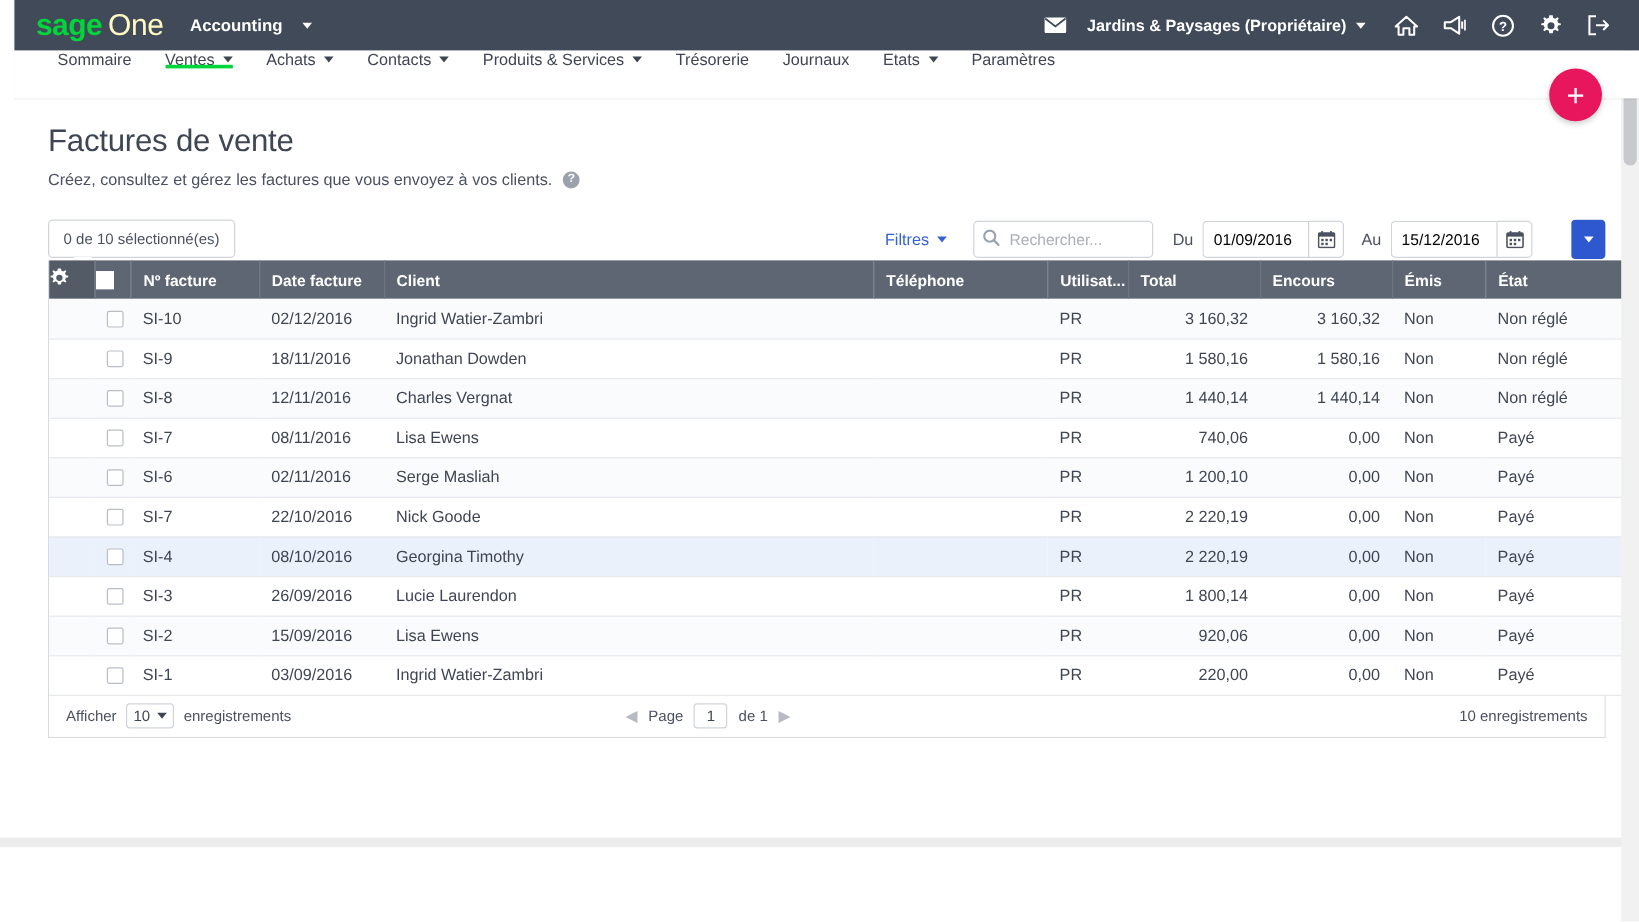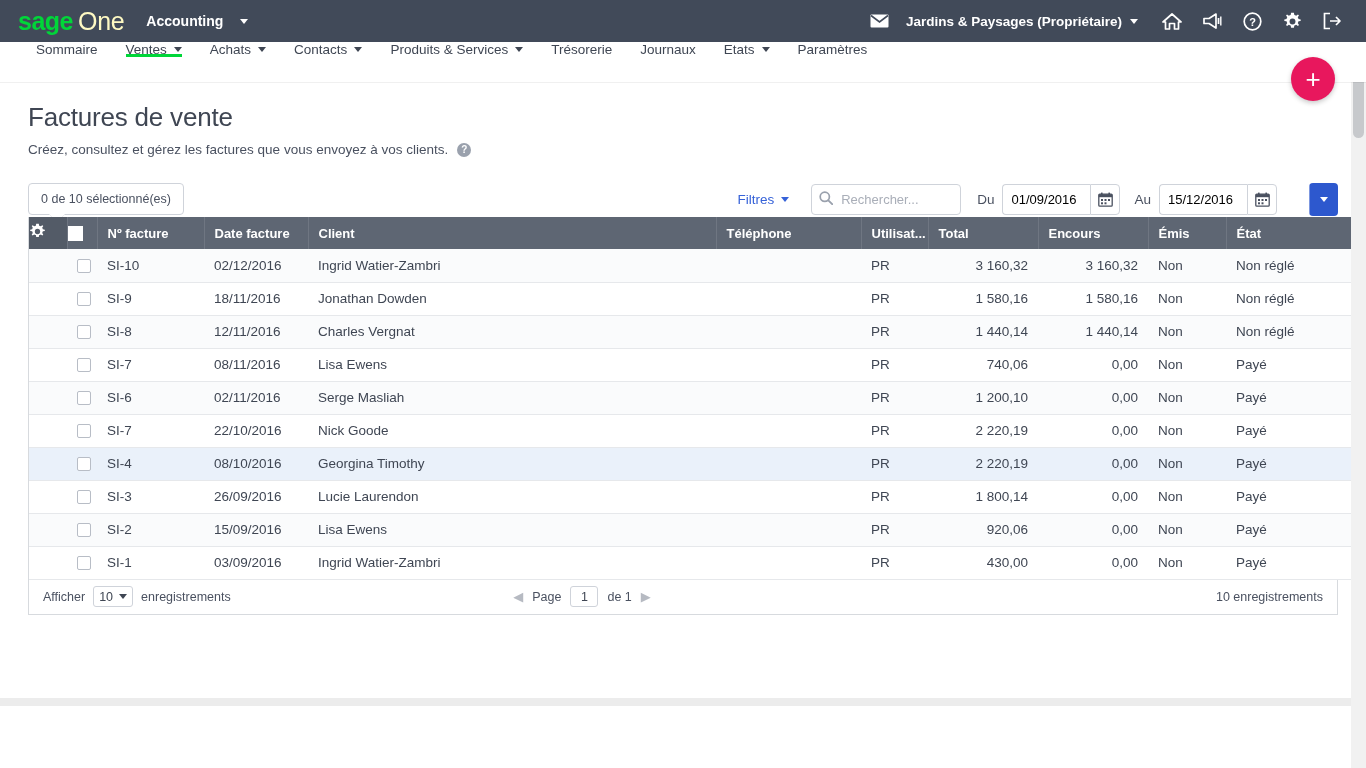--- a/index.html
+++ b/index.html
@@ -5,21 +5,21 @@
 <style>
   * { box-sizing: border-box; }
   html, body {
     margin: 0; padding: 0;
     width: 1366px; height: 768px;
     overflow: hidden;
     background: #ffffff;
     font-family: "Liberation Sans", sans-serif;
     -webkit-font-smoothing: antialiased;
   }
-  .app { width: 1366px; height: 768px; position: relative; background:#ffffff; }
+  .app { width: 1366px; height: 768px; position: relative; background:#ffffff;padding-left:12px; }
 
   
   .topbar {
     height: 42px; background: #414a59; display: flex; align-items: center;
     padding: 0 14px 0 18px; position: relative; z-index: 30;
   }
   .logo { display: flex; align-items: baseline; gap: 5px; }
   .logo .sage { color:#00d639; font-size: 25px; font-weight: bold; letter-spacing:-0.5px; line-height:1; }
   .logo .one  { color:#fef9c3; font-size: 25px; font-weight: 400; letter-spacing:-0.3px; line-height:1; }
   .module {
@@ -517,21 +517,21 @@
               <td>Payé</td>
             </tr>
             <tr class="even">
               <td class="gear-cell"></td>
               <td class="chk-cell"><span class="row-chk"></span></td>
               <td>SI-1</td>
               <td>03/09/2016</td>
               <td>Ingrid Watier-Zambri</td>
               <td></td>
               <td>PR</td>
-              <td class="num">430,00</td>
+              <td class="num">220,00</td>
               <td class="num">0,00</td>
               <td>Non</td>
               <td>Payé</td>
             </tr>
           </tbody>
       </table>
 
       <div class="tfoot">
         <div class="left">
           <span>Afficher</span>

